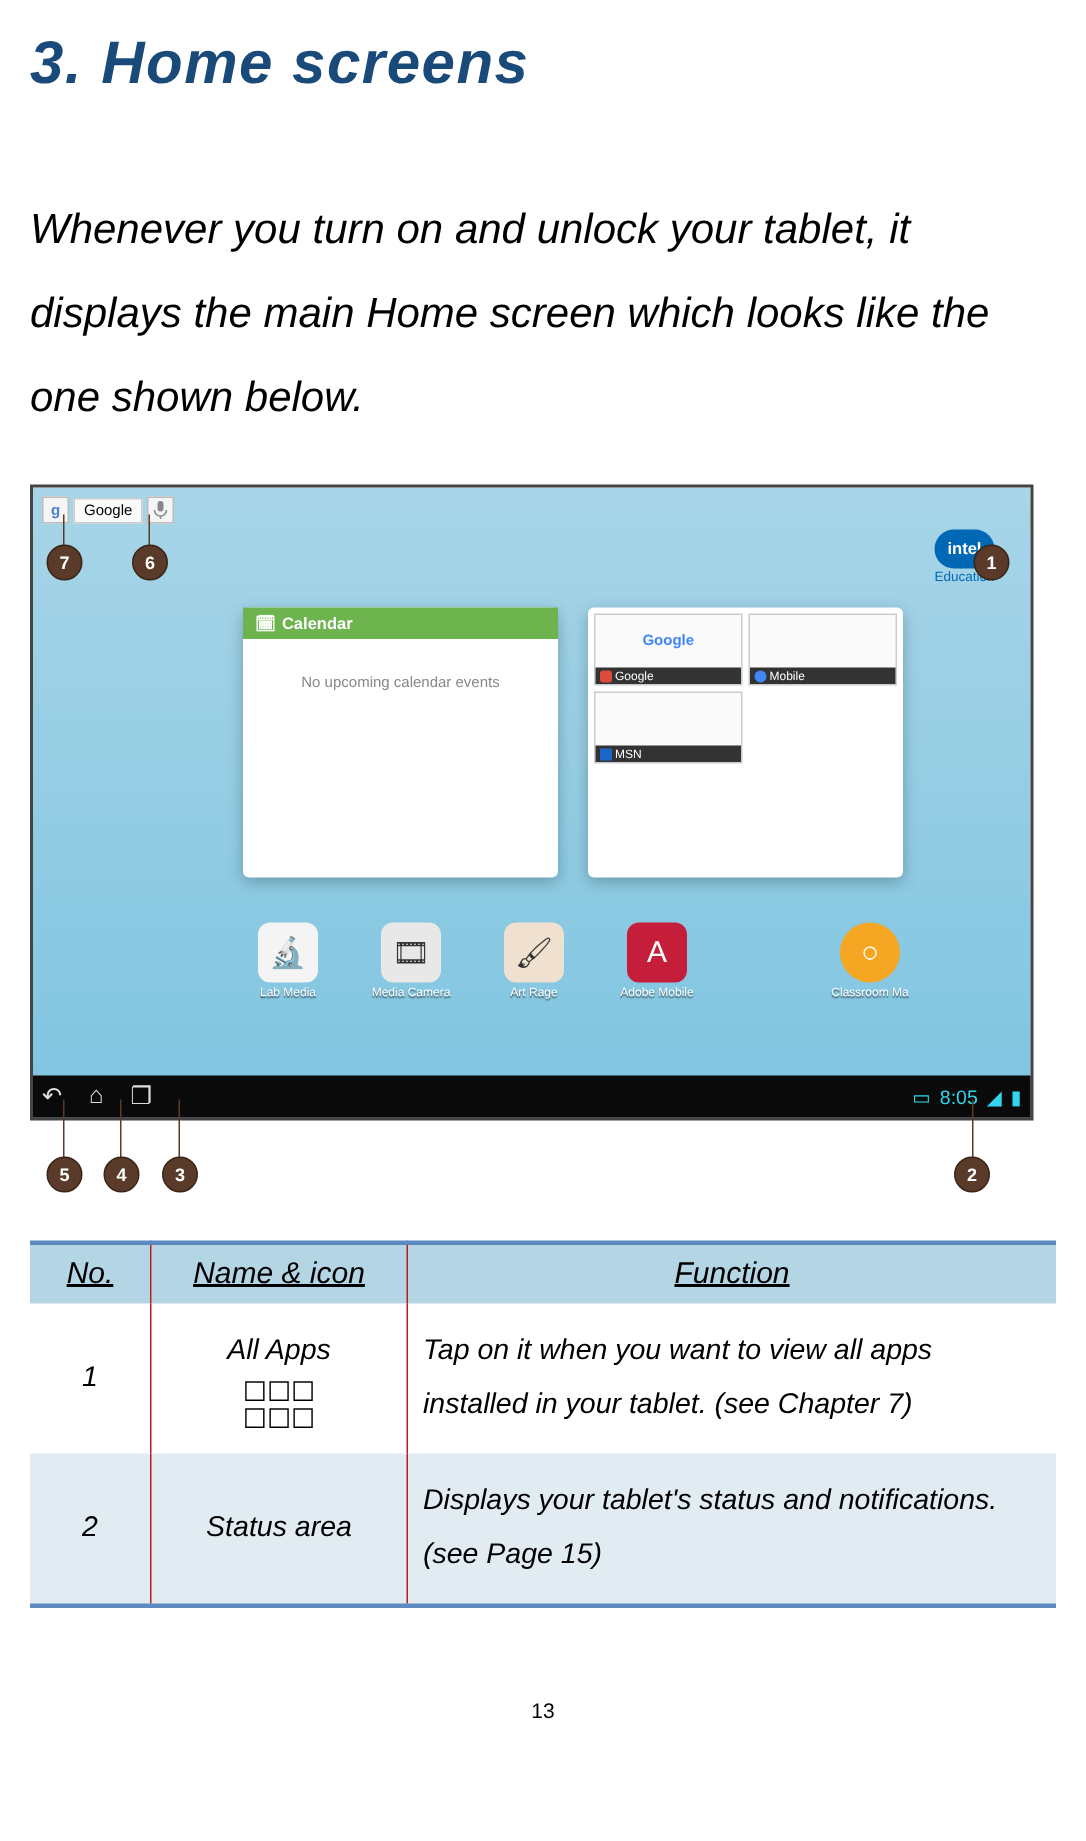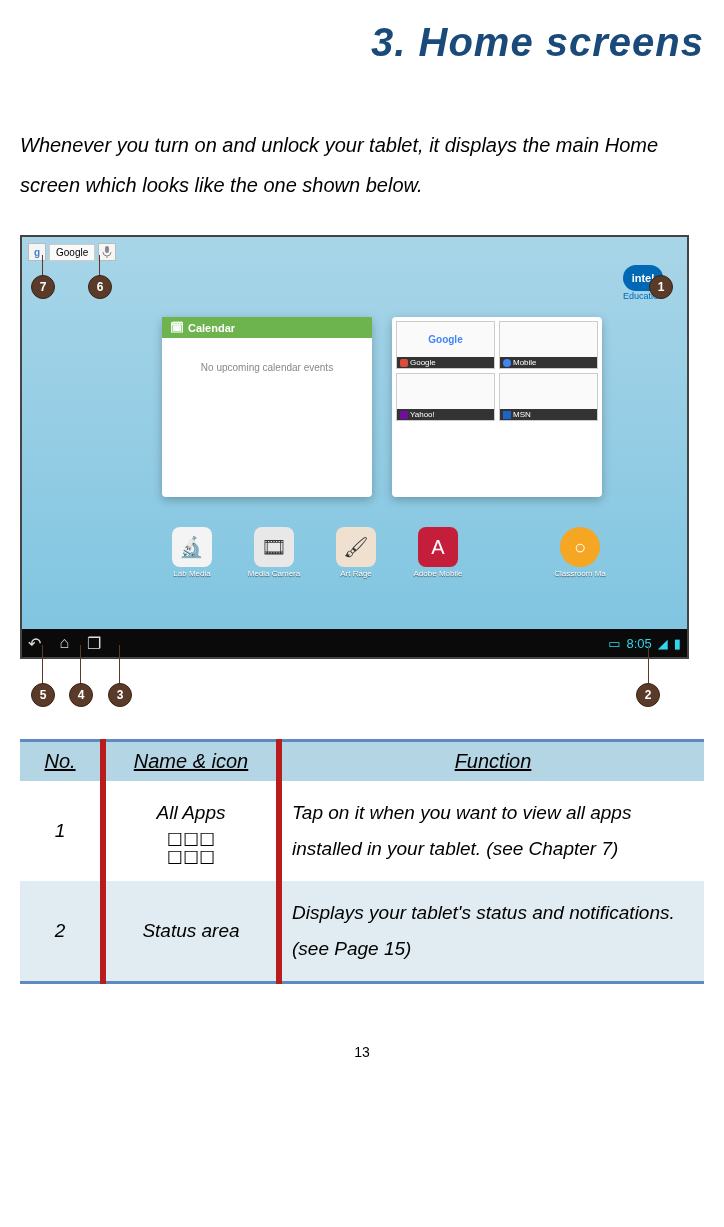--- a/index.html
+++ b/index.html
@@ -5,29 +5,29 @@
   body {
     margin: 0;
     padding: 20px 20px 40px 20px;
     font-family: "Comic Sans MS", cursive, sans-serif;
     font-style: italic;
     width: 684px;
     background: #fff;
     color: #000;
   }
   .chapter-title {
-    text-align: right;
+    text-align: left;
     font-size: 40px;
     font-weight: bold;
     color: #1a4a7a;
     margin: 0 0 60px 0;
     letter-spacing: 1px;
   }
   .intro {
-    font-size: 20px;
+    font-size: 28px;
     line-height: 2.0;
     margin-bottom: 30px;
   }
   .screenshot {
     position: relative;
     width: 665px;
     height: 420px;
     background: linear-gradient(#a8d5e8, #7ec4e0);
     border: 2px solid #444;
     margin: 0 0 80px 0;
@@ -207,21 +207,21 @@
     text-decoration:underline;
     font-weight:normal;
     color:#000;
   }
   table.ref td{
     font-size:19px;
     padding:14px 10px;
     vertical-align:middle;
     line-height:1.9;
   }
-  table.ref th, table.ref td { border-right:6px solid #b91c1c; }
+  table.ref th, table.ref td { border-right:1px solid #b91c1c; }
   table.ref th:last-child, table.ref td:last-child{ border-right:none; }
   table.ref tr:nth-child(3) td{ background:#e0ecf1; }
   .col-no{ width:60px; text-align:center;}
   .col-name{ width:150px; text-align:center;}
   .apps-icon{
     font-style:normal;
     font-size:18px;
     line-height:1;
   }
   .pagenum{
@@ -276,27 +276,20 @@
           <div class="bm-cap">
               <span style="width:8px;height:8px;background:#dd4b39;border-radius:2px;display:inline-block;"></span>
               <span>Google</span>
             </div>
         </div>
         <div class="bm-item">
           <div class="bm-thumb"></div>
           <div class="bm-cap">
               <span style="width:8px;height:8px;background:#4285f4;border-radius:50%;display:inline-block;"></span>
               <span>Mobile</span>
-            </div>
-        </div>
-        <div class="bm-item">
-          <div class="bm-thumb"></div>
-          <div class="bm-cap">
-              <span style="width:8px;height:8px;background:#720e9e;display:inline-block;"></span>
-              <span>Yahoo!</span>
             </div>
         </div>
         <div class="bm-item">
           <div class="bm-thumb"></div>
           <div class="bm-cap">
               <span style="width:8px;height:8px;background:#1b65c9;display:inline-block;"></span>
               <span>MSN</span>
             </div>
         </div>
       </div>

